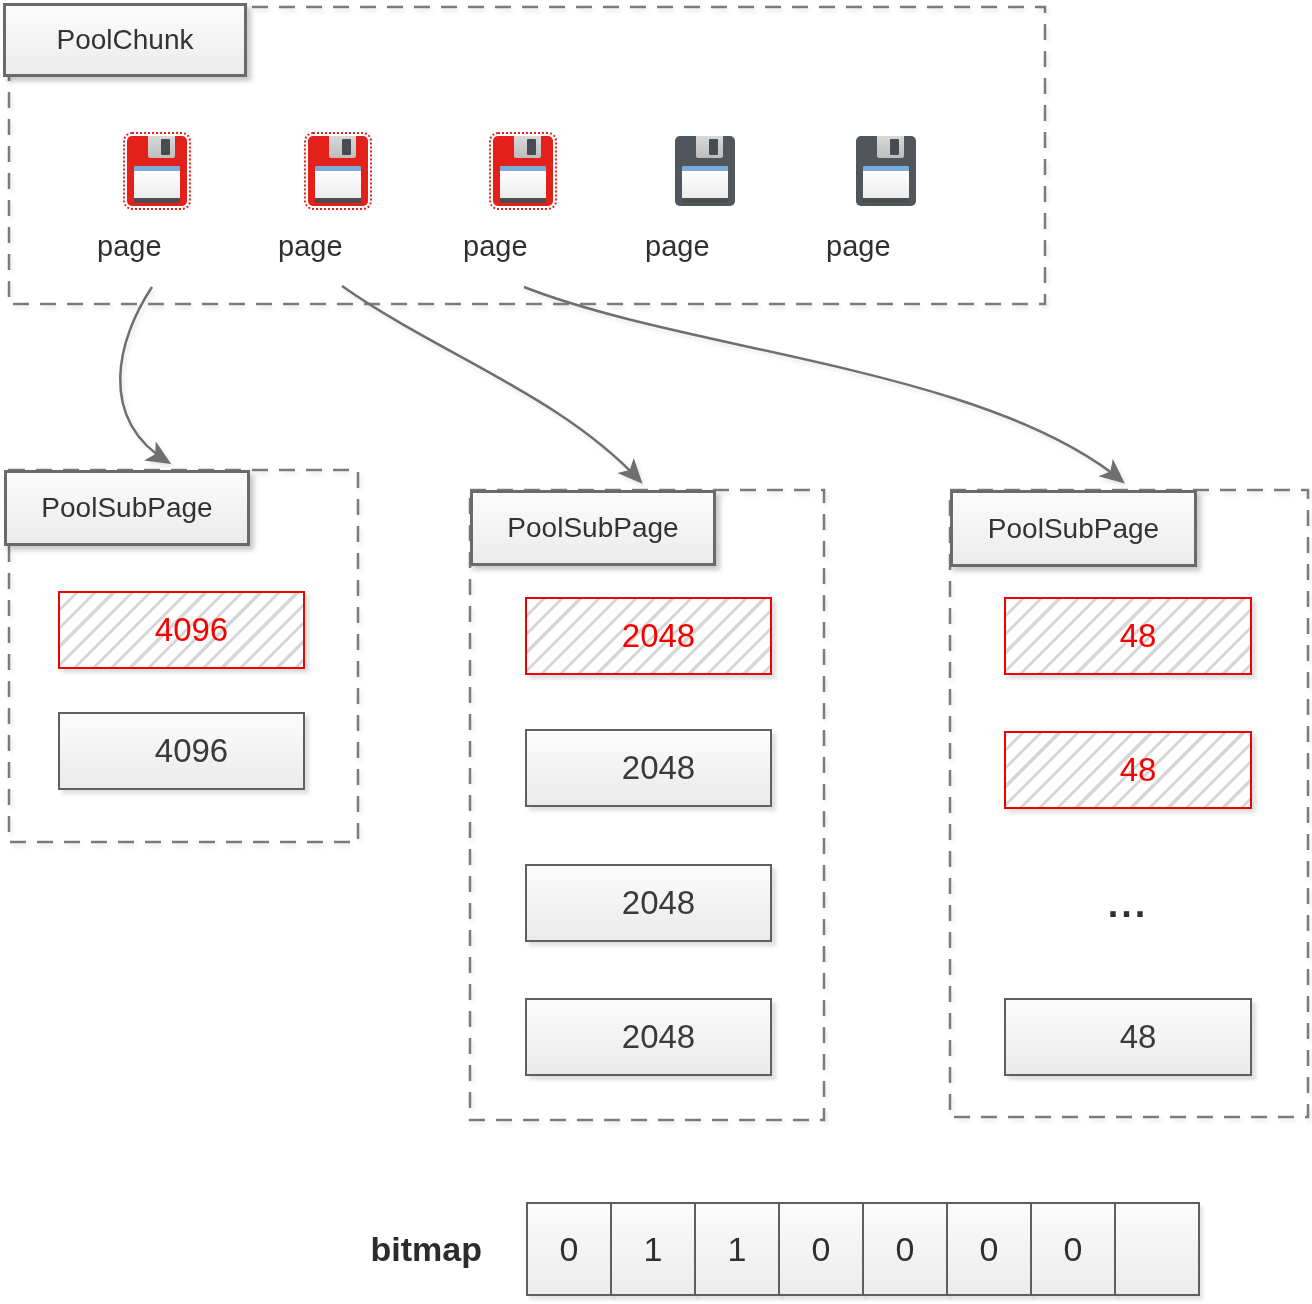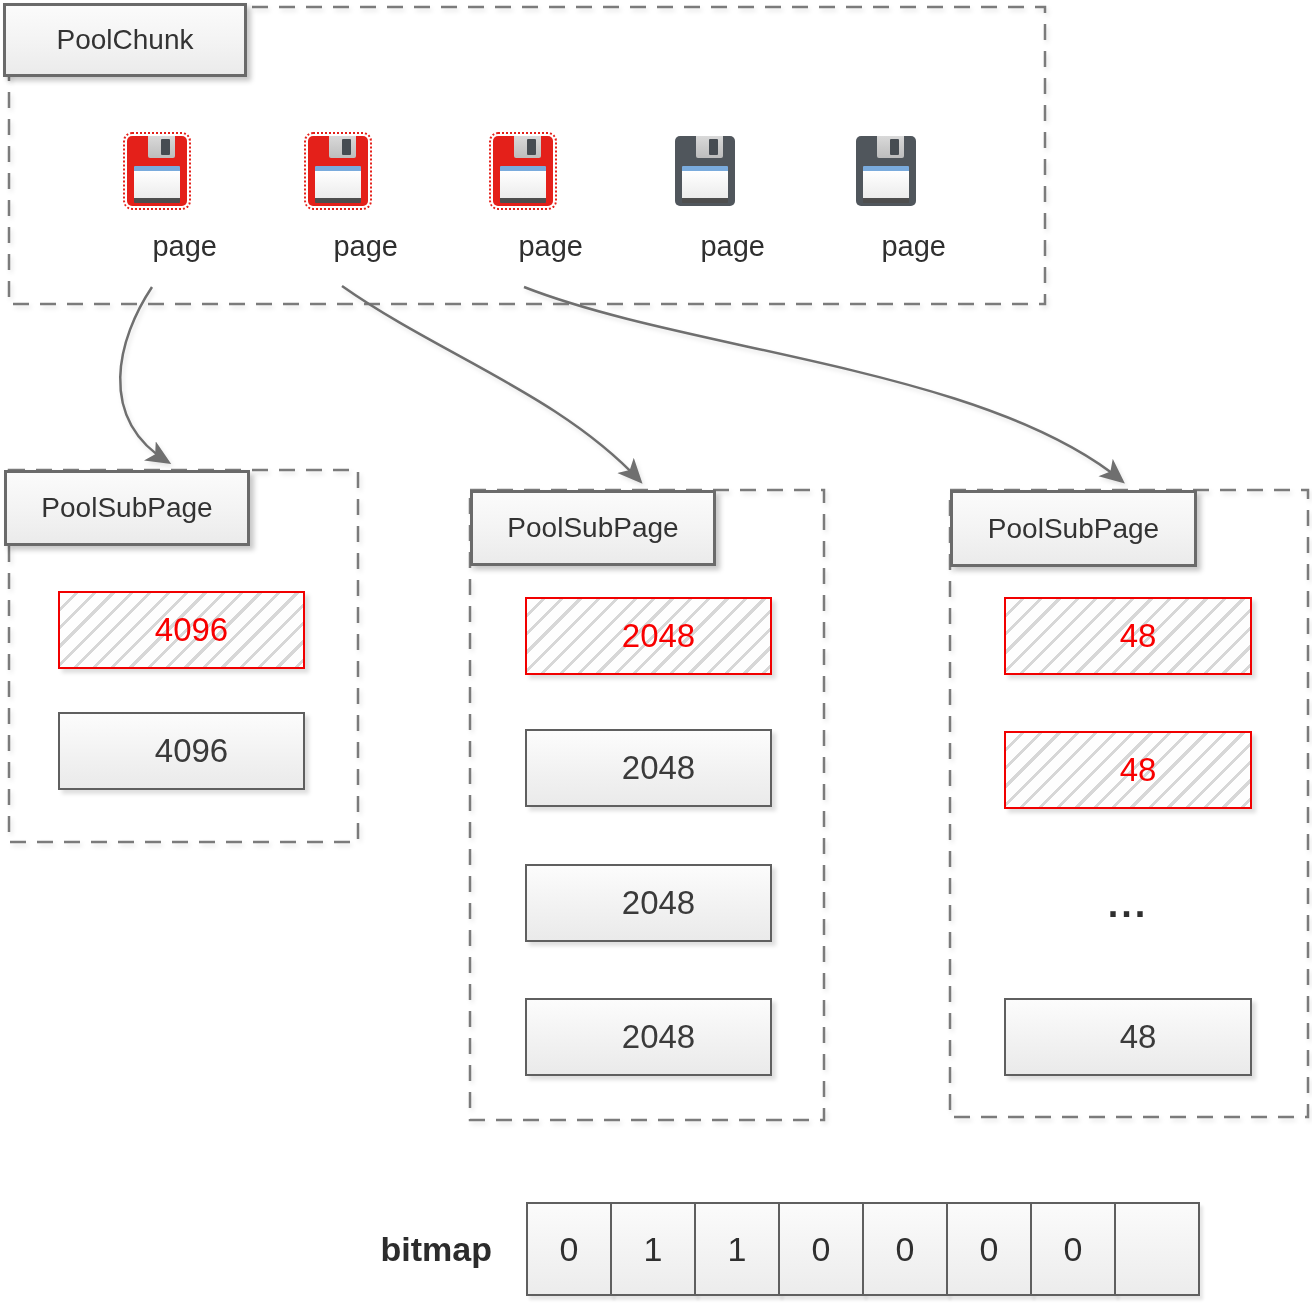--- a/index.html
+++ b/index.html
@@ -38,26 +38,26 @@
   .floppy{position:absolute;top:136px;width:60px;height:70px;}
   .f-body{position:absolute;left:0;top:0;right:0;bottom:0;border-radius:5px;background:#50565c;}
   .floppy.used .f-body{background:#e4201a;outline:2px dotted #e4201a;outline-offset:2px;}
   .f-shutter{position:absolute;top:0px;left:21px;width:27px;height:22px;
     background:linear-gradient(180deg,#d9d9d9,#bdbdbd);border-radius:0 0 2px 2px;}
   .f-slot{position:absolute;top:3px;right:5px;width:9px;height:16px;background:#464c52;border-radius:1px;}
   .f-label{position:absolute;left:7px;right:7px;bottom:3px;height:37px;box-sizing:border-box;
     background:linear-gradient(180deg,#ffffff,#ececec);
     border-top:5px solid #7aabdd;border-bottom:5px solid #4e4e4e;border-radius:1px;}
   .page-label{
-    position:absolute;top:230px;width:120px;text-align:right;
+    position:absolute;top:230px;width:120px;text-align:left;
     font-size:29px;color:#2f2f2f;
   }
   
   .bitmap-label{
-    position:absolute;left:352px;top:1230px;width:140px;text-align:right;
+    position:absolute;left:342px;top:1230px;width:140px;text-align:right;
     font-size:34px;font-weight:bold;color:#2c2c2c;
   }
   #bitmap-row{position:absolute;left:526px;top:1202px;display:flex;}
   .bitcell{
     width:86px;height:94px;box-sizing:border-box;margin-left:-2px;
     display:flex;align-items:center;justify-content:center;
     background:linear-gradient(180deg,#fbfbfb 0%,#f2f2f2 60%,#ececec 100%);
     border:2px solid #5f5f5f;font-size:34px;color:#2f2f2f;
     box-shadow:3px 4px 3px rgba(0,0,0,0.10);
   }

